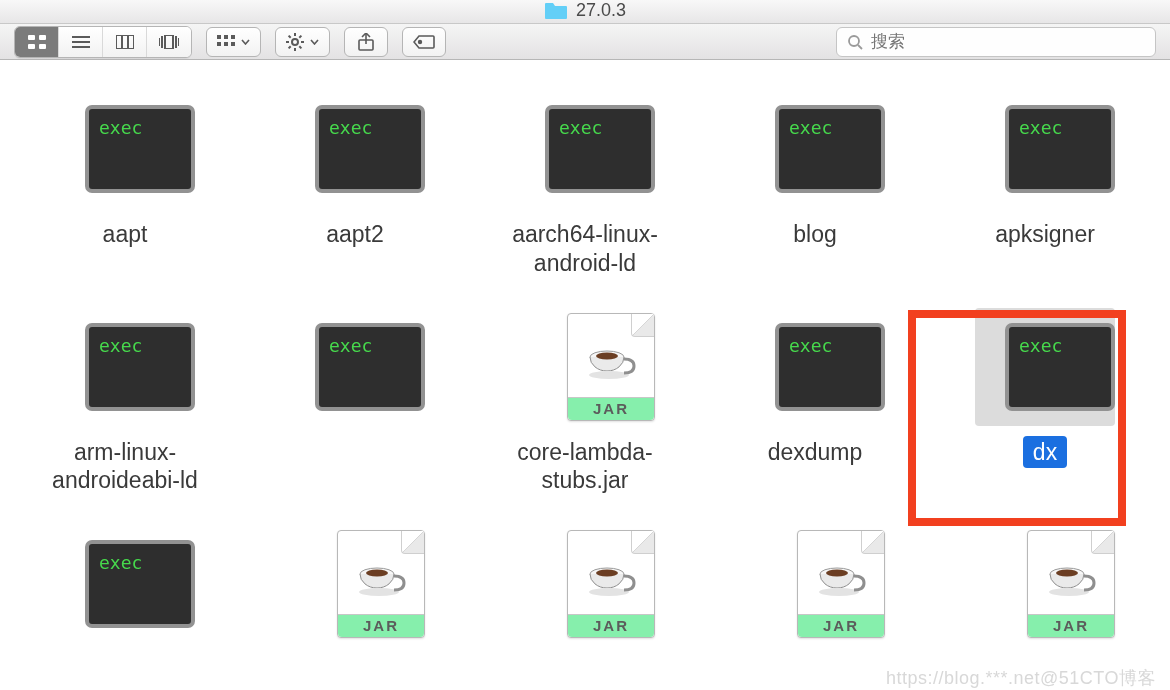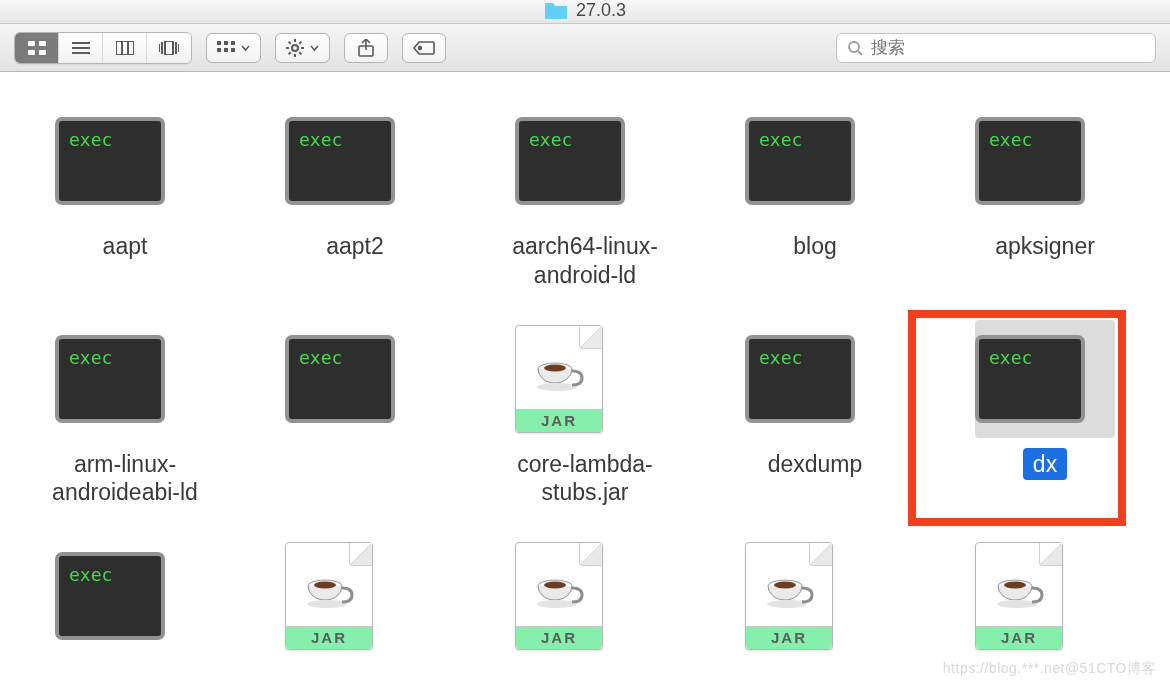--- a/index.html
+++ b/index.html
@@ -28,21 +28,21 @@
     position: relative;
   }
   .titlebar .folder-icon svg { display:block; }
   .titlebar .title {
     font-size: 18px;
     color: #4a4a4a;
   }
 
   
   .toolbar {
-    height: 48px;
+    height: 36px;
     background: linear-gradient(#f5f5f5, #e3e2e3);
     border-bottom: 1px solid #b6b6b6;
     display: flex;
     align-items: center;
     padding: 0 14px;
     gap: 14px;
   }
   .btn-group {
     display: flex;
     border: 1px solid #b5b5b5;
@@ -113,21 +113,21 @@
     flex-direction:column;
     align-items:center;
     padding: 20px 8px 8px 8px;
     position: relative;
   }
   .icon-wrap {
     width: 140px;
     height: 118px;
     display:flex;
     align-items:center;
-    justify-content:flex-start;
+    justify-content:flex-end;
     border-radius: 4px;
   }
   .icon-wrap.selected {
     background: #dcdcdc;
   }
   .label {
     margin-top: 10px;
     font-size: 23px;
     color: #3a3a3a;
     text-align: center;
@@ -195,23 +195,23 @@
 
   
   .highlight-box {
     position: absolute;
     border: 8px solid #f2401f;
     pointer-events: none;
   }
 
   .watermark {
     position:absolute;
-    bottom:12px; right:14px;
+    bottom:0; right:14px;
     color:#d8d8d8;
-    font-size:14px;
+    font-size:18px;
     letter-spacing:.5px;
   }
 </style>
 </head>
 <body>
 
 <div class="titlebar">
   <span class="folder-icon">
     <svg width="24" height="20" viewBox="0 0 24 20">
       <path d="M2 3 h7 l2 3 h11 a1 1 0 0 1 1 1 v11 a1 1 0 0 1 -1 1 h-20 a1 1 0 0 1 -1 -1 v-14 a1 1 0 0 1 1 -1 z" fill="#63cff7"></path>

